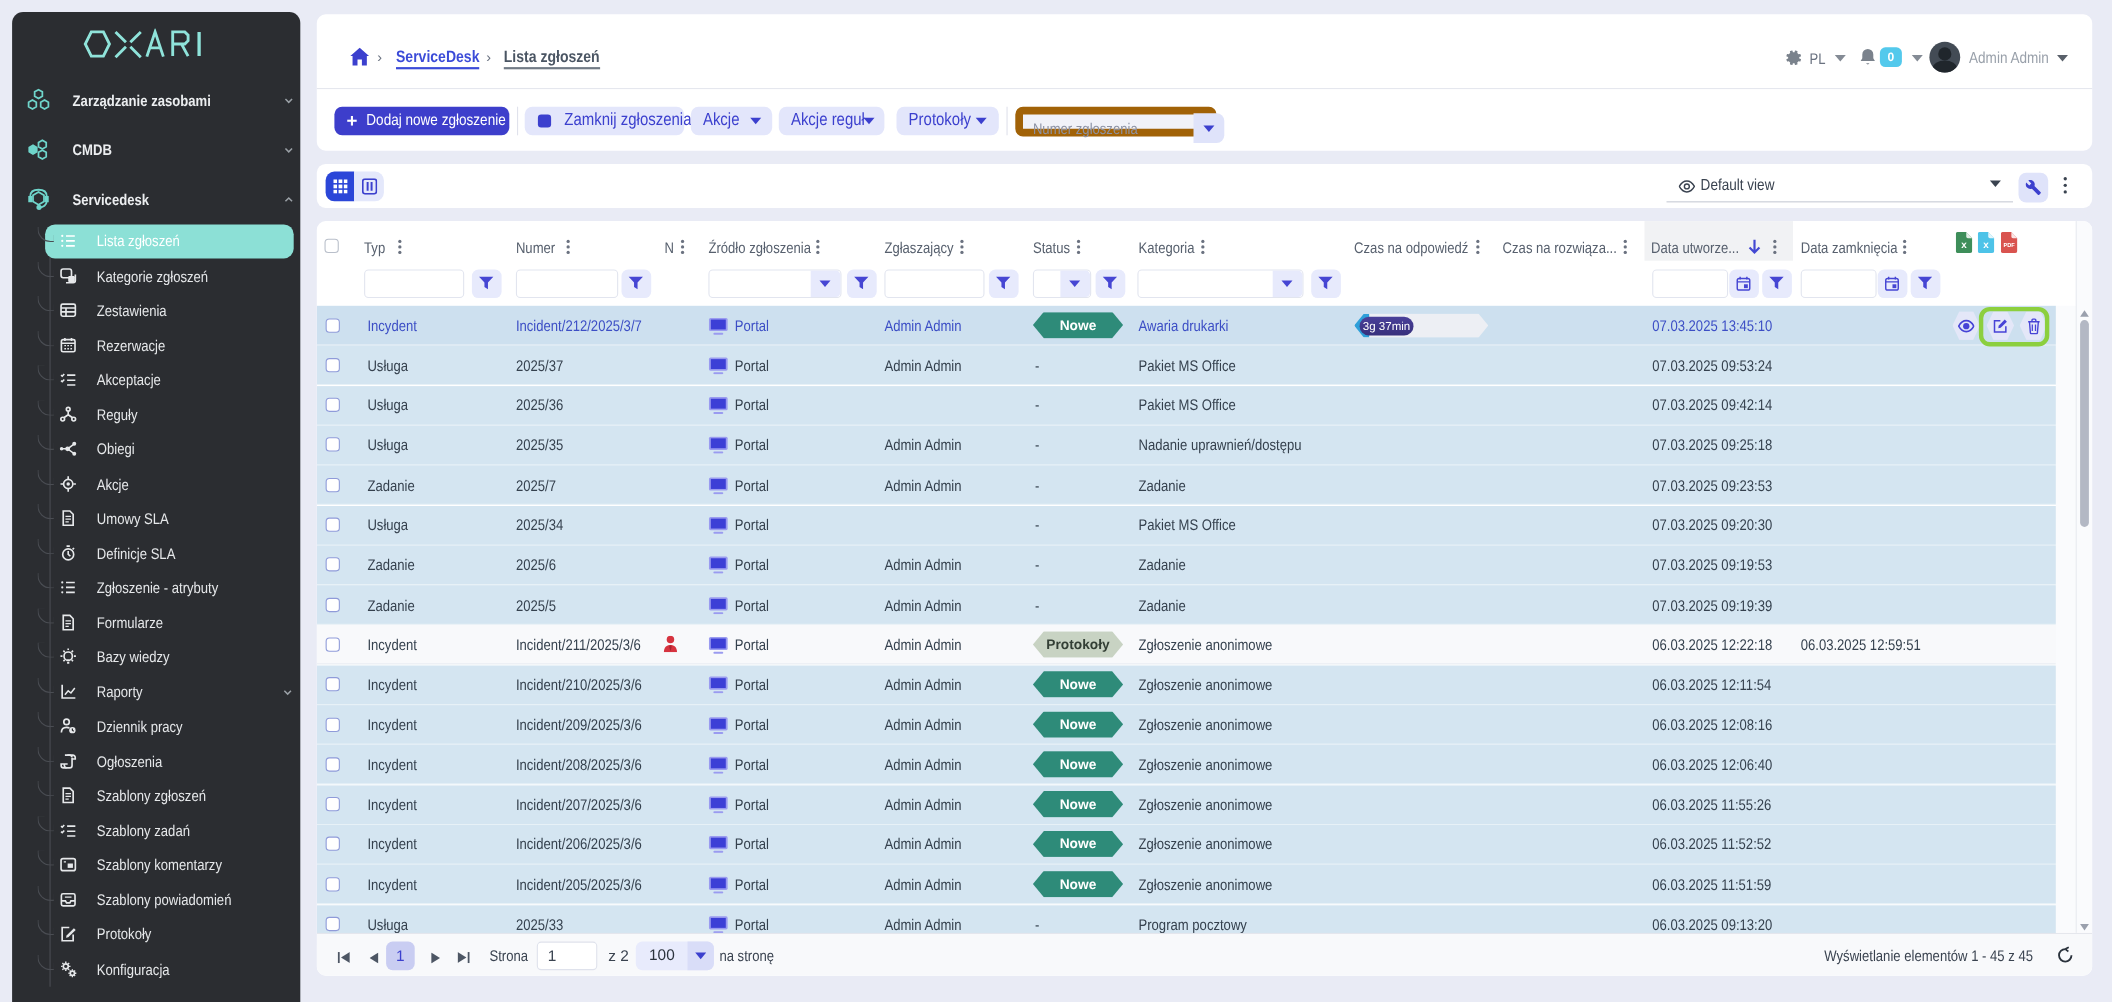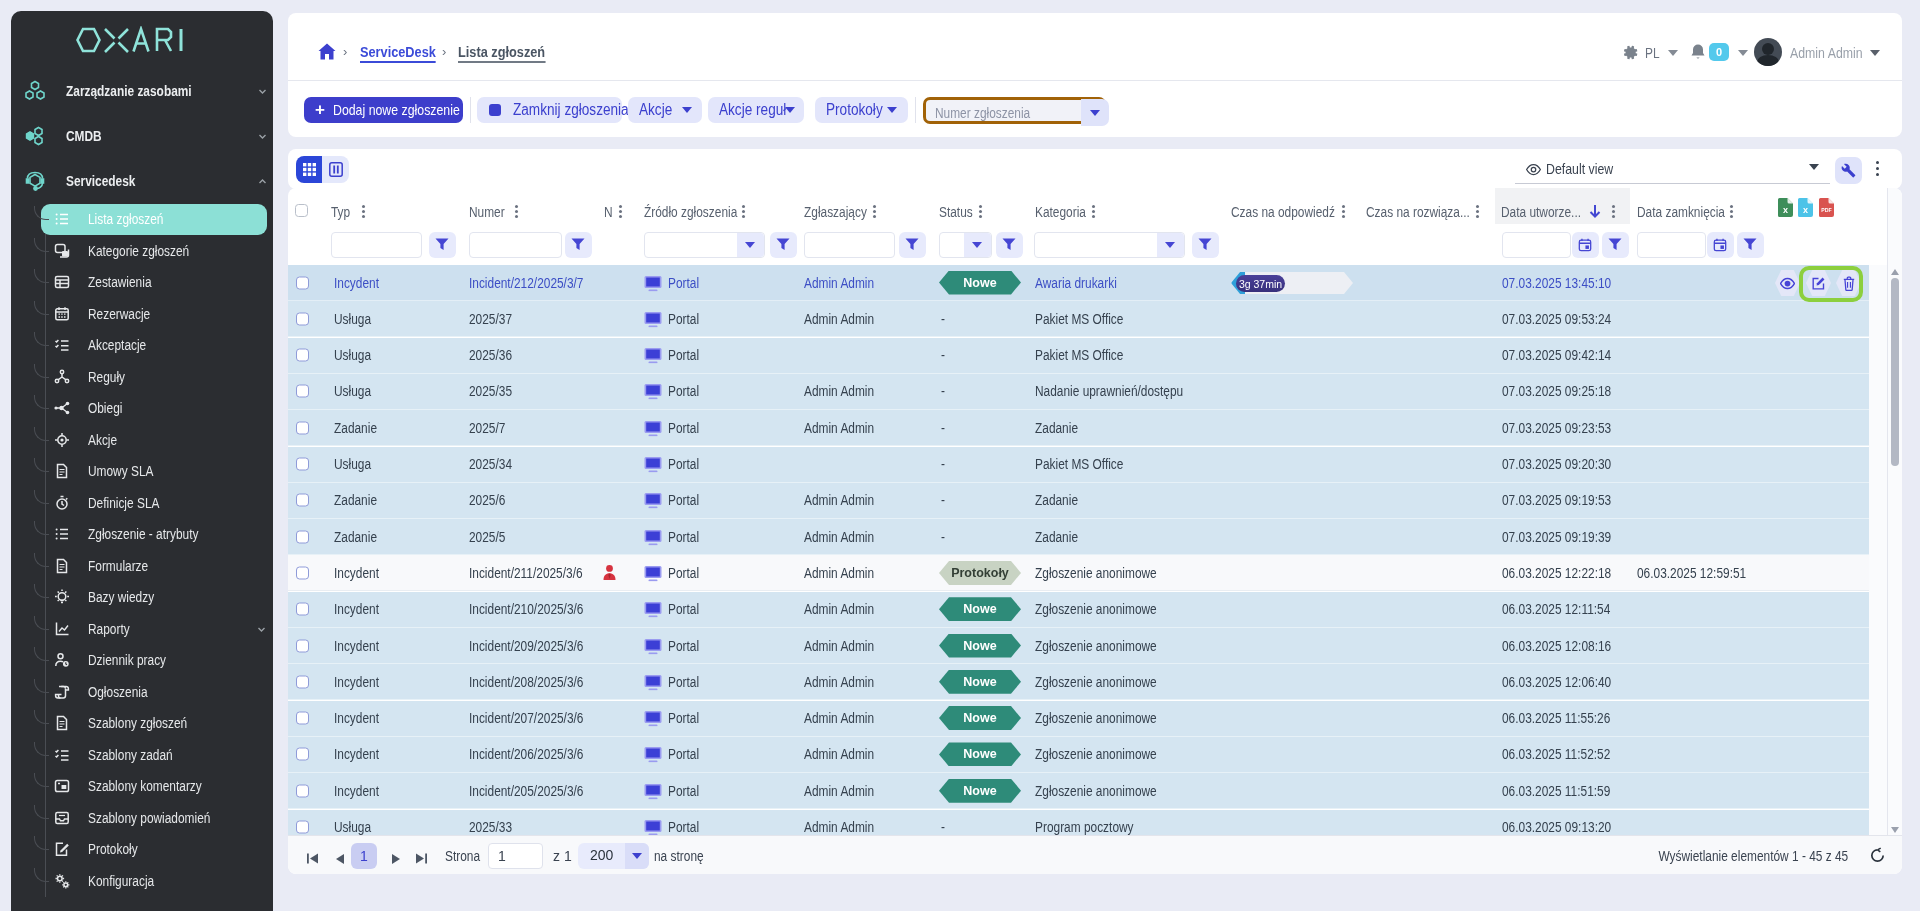--- a/index.html
+++ b/index.html
@@ -331,21 +331,21 @@
 
   <div class="abs" style="left:0;top:67px;width:1614px;height:1px;background:#e5e7ee;"></div>
 
   <div class="btnp" style="left:16px;top:84px;width:159px;height:26px;line-height:26px;text-align:left;"><span class="abs" style="left:11px;top:0;font-size:17px;font-weight:bold;">+</span><span class="tx" style="margin-left:29px;font-size:14.5px;">Dodaj nowe zgłoszenie</span></div>
   <div class="abs" style="left:182px;top:84px;width:1px;height:26px;background:#e0e2ec;"></div>
   <div class="btnl" style="left:189px;top:84px;width:145px;height:26px;line-height:26px;"><span class="abs" style="left:12px;top:7px;width:12px;height:12px;background:#3c40ce;border-radius:3px;"></span><span class="tx" style="margin-left:36px;">Zamknij zgłoszenia</span></div>
   <div class="btnl" style="left:340px;top:84px;width:74px;height:26px;line-height:26px;"><span class="tx" style="margin-left:11px;">Akcje</span><span class="caret abs" style="left:54px;top:10px;"></span></div>
   <div class="btnl" style="left:420px;top:84px;width:96px;height:26px;line-height:26px;"><span class="tx" style="margin-left:11px;">Akcje reguł</span><span class="caret abs" style="left:77px;top:10px;"></span></div>
   <div class="btnl" style="left:527px;top:84px;width:93px;height:26px;line-height:26px;"><span class="tx" style="margin-left:11px;">Protokoły</span><span class="caret abs" style="left:72px;top:10px;"></span></div>
   <div class="abs" style="left:627px;top:84px;width:1px;height:26px;background:#e0e2ec;"></div>
-  <div class="abs" style="left:635px;top:84px;width:183px;height:27px;background:#f1f2f8;border:3px solid #a16207;border-radius:7px;">
+  <div class="abs" style="left:635px;top:84px;width:183px;height:27px;background:#f1f2f8;border:7px solid #a16207;border-radius:7px;">
     <div class="abs tx" style="left:9px;top:5px;font-size:14px;color:#8d93a5;">Numer zgłoszenia</div>
     <div class="abs" style="left:155px;top:-1px;width:28px;height:27px;background:#dfe3fa;border-radius:0 7px 7px 0;">
         <span class="caret abs" style="left:9px;top:11px;"></span>
       </div>
   </div>
 </div>
 
 <div class="card" id="card2" style="left:288px;top:149px;width:1614px;height:40px;">
   <div class="abs" style="left:8px;top:7px;width:26px;height:27px;background:#2b46d8;border-radius:8px 0 0 8px;">
     <svg class="abs" style="left:7px;top:7px;" width="13" height="13" viewBox="0 0 13 13">
@@ -382,21 +382,21 @@
         <path d="M22.7 19l-9.1-9.1c.9-2.3.4-5-1.5-6.9-2-2-5-2.4-7.4-1.3L9 6 6 9 1.6 4.7C.4 7.1.9 10.1 2.9 12.1c1.9 1.9 4.6 2.4 6.9 1.5l9.1 9.1c.4.4 1 .4 1.4 0l2.3-2.3c.5-.4.5-1.1.1-1.4z"></path>
       </svg>
   </div>
   <div class="abs" style="left:1588px;top:12px;width:3px;height:17px;">
     <i style="position:absolute;left:0;top:0;width:3.4px;height:3.4px;border-radius:50%;background:#3a4350;"></i>
     <i style="position:absolute;left:0;top:6px;width:3.4px;height:3.4px;border-radius:50%;background:#3a4350;"></i>
     <i style="position:absolute;left:0;top:12px;width:3.4px;height:3.4px;border-radius:50%;background:#3a4350;"></i>
   </div>
 </div>
 
-<div class="card" id="card3" style="left:288px;top:188px;width:1614px;height:686px;overflow:hidden;">
+<div class="card" id="card3" style="left:288px;top:201px;width:1614px;height:686px;overflow:hidden;">
 
   <div class="abs" style="left:1207px;top:0px;width:135px;height:36px;background:#f1f2f4;"></div>
 
   <div class="abs" style="left:7px;top:16px;width:13px;height:13px;background:#fff;border:1.5px solid #b9bfca;border-radius:3.5px;"></div>
   <div class="hlabel" style="left:43px;top:16px;">Typ</div>
     <div class="hdots" style="left:74px;top:17px;">
       <i style="top:0;"></i>
       <i style="top:5px;"></i>
       <i style="top:10px;"></i>
     </div>
@@ -870,23 +870,23 @@
           <path d="M0 0 L8 5 L0 10 Z" fill="#4d5664"></path>
         </svg></div>
 <div class="abs" style="left:128px;top:14px;"><svg width="11" height="11" viewBox="0 0 11 11">
           <rect x="9.2" y="0.5" width="1.8" height="10" fill="#4d5664"></rect>
           <path d="M0 0.5 L8 5.5 L0 10.5 Z" fill="#4d5664"></path>
         </svg></div>
 <div class="abs tx" style="left:157px;top:12px;font-size:14px;color:#3a4350;">Strona</div>
 <div class="abs" style="left:200px;top:7px;width:55px;height:26px;background:#fff;border:1px solid #dfe2ec;border-radius:4px;">
         <span style="position:absolute;left:9px;top:4px;font-size:14px;color:#3a4350;">1</span>
       </div>
-<div class="abs" style="left:265px;top:12px;font-size:14px;color:#3a4350;">z 1</div>
+<div class="abs" style="left:265px;top:12px;font-size:14px;color:#3a4350;">z 2</div>
 <div class="abs" style="left:290px;top:7px;width:71px;height:26px;background:#e8ebfc;border-radius:6px;">
-        <span style="position:absolute;left:12px;top:4px;font-size:14px;color:#2b333d;">200</span>
+        <span style="position:absolute;left:12px;top:4px;font-size:14px;color:#2b333d;">100</span>
         <span style="position:absolute;right:0;top:0;width:24px;height:26px;background:#d9ddf8;border-radius:0 6px 6px 0;">
           <span class="caret" style="position:absolute;left:7px;top:10px;"></span>
         </span>
       </div>
 <div class="abs tx" style="left:366px;top:12px;font-size:14px;color:#3a4350;">na stronę</div>
 <div class="abs txr" style="right:54px;top:12px;font-size:14px;color:#3a4350;">Wyświetlanie elementów 1 - 45 z 45</div>
 <div class="abs" style="right:16px;top:11px;"><svg width="17" height="17" viewBox="0 0 24 24" fill="none" stroke="#2b333d" stroke-width="2.4">
           <path d="M20 12 A8 8 0 1 1 12 4"></path>
           <path d="M12 4 L16.5 1.5 M12 4 L16 7" stroke-width="2.2"></path>
         </svg></div>

